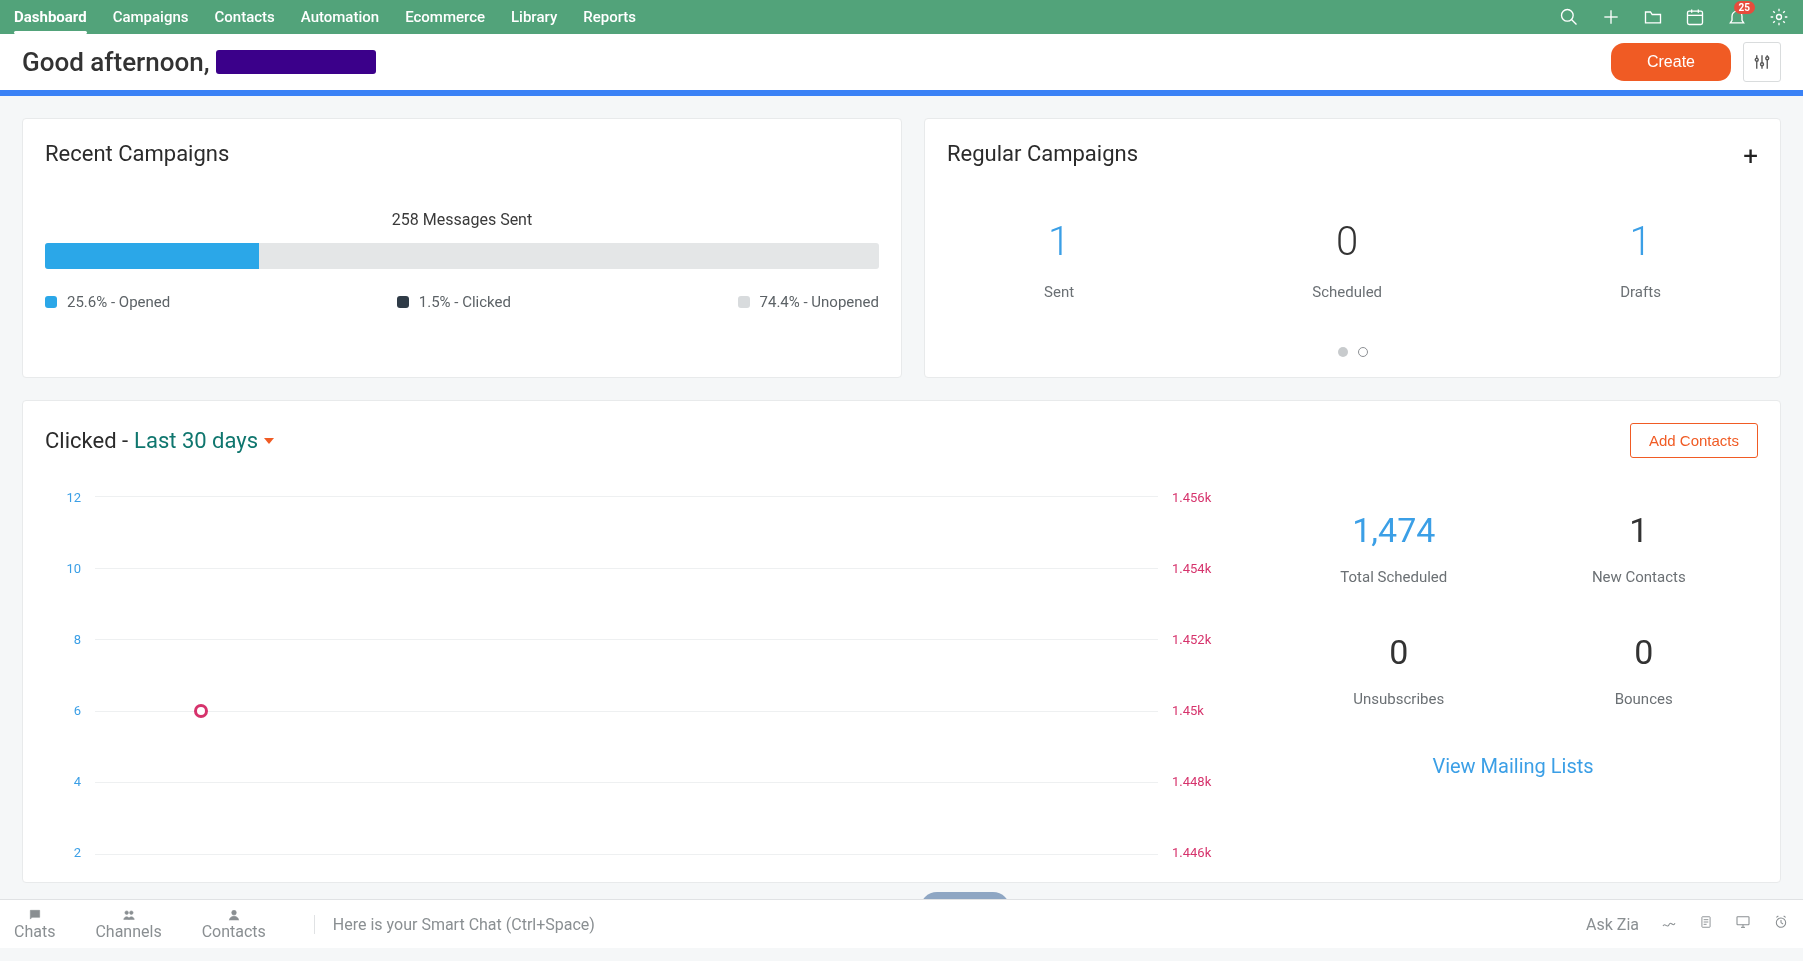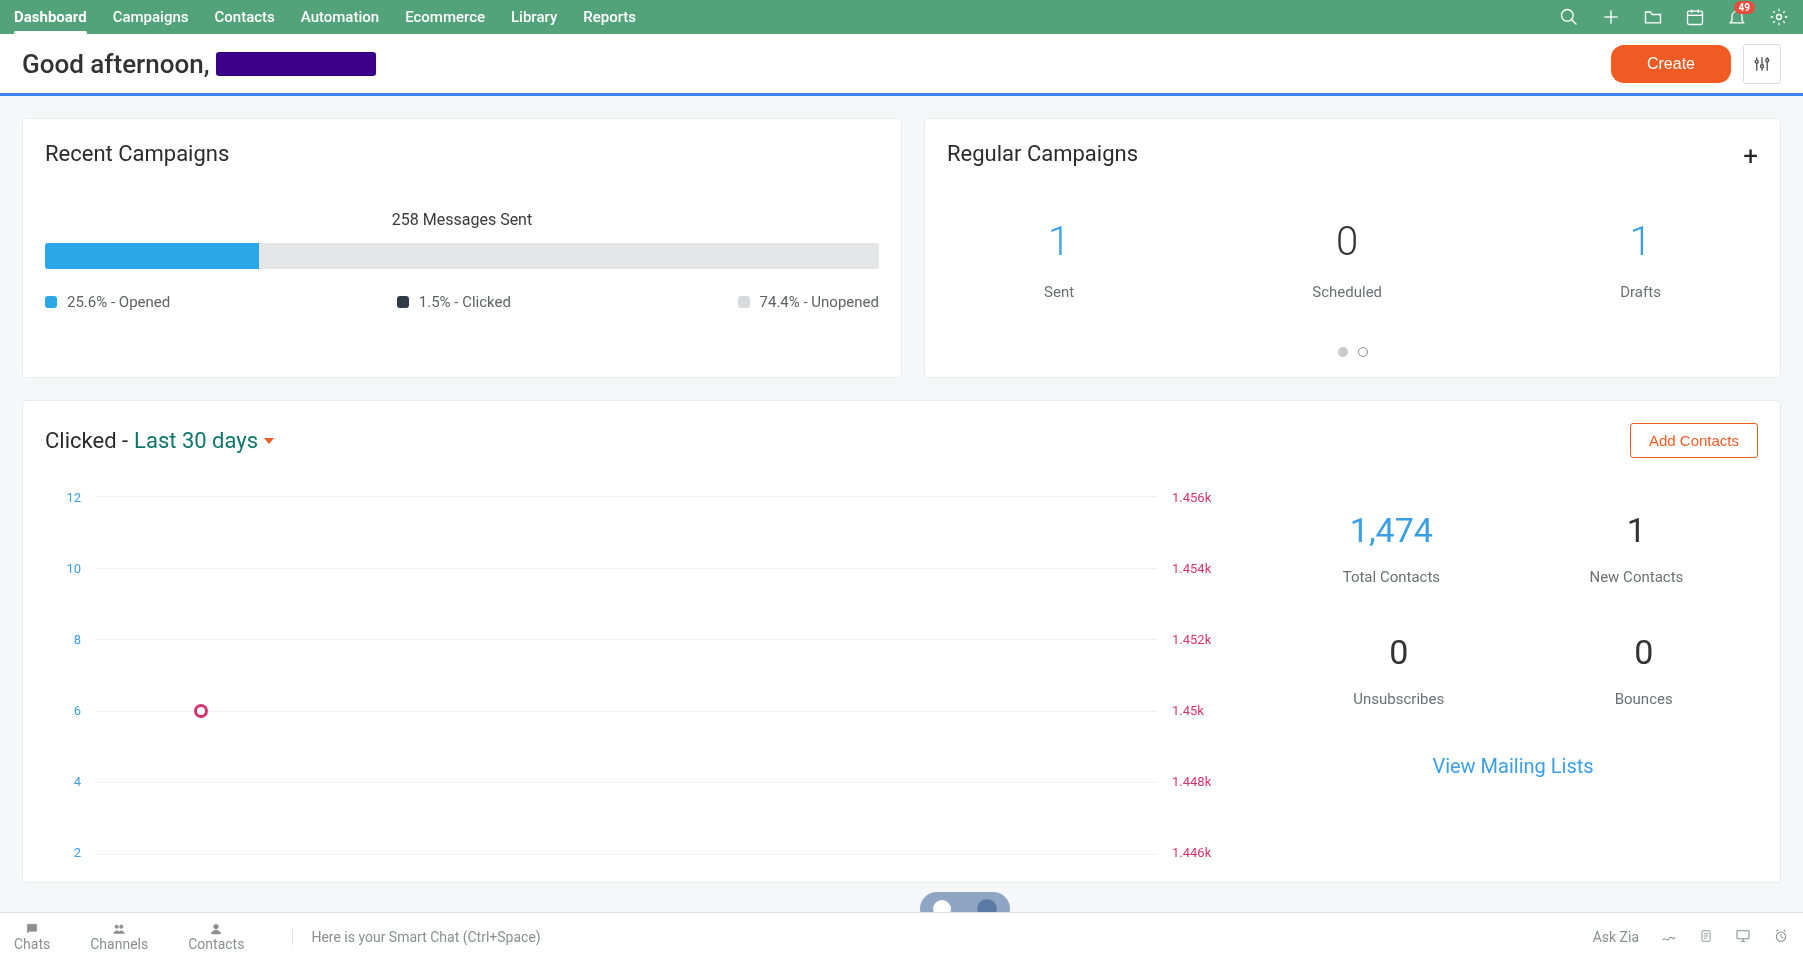--- a/index.html
+++ b/index.html
@@ -34,21 +34,21 @@
   .topnav-right { display:flex; gap: 22px; align-items:center; }
   .topicon { width: 20px; height: 20px; display:flex; align-items:center; justify-content:center; cursor:pointer; position:relative; }
   .topicon svg { stroke:#fff; fill:none; stroke-width:1.6; }
   .badge {
     position:absolute; top:-6px; right:-8px; background:#e74c3c; color:#fff;
     font-size:10px; font-weight:700; border-radius:8px; padding:1px 5px;
   }
   
   .greetbar {
     background:#fff; height: 62px; display:flex; align-items:center;
-    justify-content:space-between; padding: 0 22px; border-bottom:3px solid #3b82f6;
+    justify-content:space-between; padding: 0 22px; border-bottom:6px solid #3b82f6;
   }
   .greeting { font-size:26px; color:#333; font-weight:500; display:flex; align-items:center; gap:6px; }
   .redacted { display:inline-block; width:160px; height:24px; background:#3b008a; border-radius:3px; }
   .greet-actions { display:flex; gap:12px; align-items:center; }
   .btn-create {
     background:#f05b24; color:#fff; font-size:16px; font-weight:500;
     border:none; padding:10px 36px; border-radius:13px; cursor:pointer;
   }
   .btn-slider {
     width:38px; height:40px; border:1px solid #d9dcdd; background:#fff; border-radius:3px;
@@ -121,23 +121,23 @@
   .float-pill {
     position:absolute; left:920px; top:892px; width:90px; height:34px;
     background:#8ea6c3; border-radius:18px; display:flex; align-items:center;
     justify-content:space-around; cursor:pointer;
   }
   .float-pill .c1{ width:18px;height:18px;border-radius:50%;background:#fff; }
   .float-pill .c2{ width:20px;height:20px;border-radius:50%;background:#5a7aa5; }
 
   
   .bottombar {
-    position:absolute; left:0; right:0; bottom:0; height:49px; background:#fff;
+    position:absolute; left:0; right:0; bottom:13px; height:49px; background:#fff;
     border-top:1px solid #e0e2e4; display:flex; align-items:center;
-    justify-content:space-between; padding: 0 14px; color:#8a8f92; font-size:14px;
+    justify-content:space-between; padding: 0 14px; color:#8a8f92; font-size:16px;
   }
   .bb-left{ display:flex; gap:40px; align-items:center; }
   .bb-col{ display:flex; flex-direction:column; align-items:center; gap:0; cursor:pointer; }
   .bb-col svg{ width:14px; height:14px; stroke:#8a8f92; fill:#8a8f92; }
   .bb-msg{ border-left:1px solid #e0e2e4; padding-left:18px; margin-left:8px; color:#8a8f92; }
   .bb-right{ display:flex; gap:22px; align-items:center; }
   .bb-right .ico{ cursor:pointer; }
 </style>
 </head>
 <body>
@@ -175,21 +175,21 @@
           <rect x="3" y="5" width="18" height="16" rx="2"></rect>
           <line x1="3" y1="10" x2="21" y2="10"></line>
           <line x1="8" y1="3" x2="8" y2="7"></line>
           <line x1="16" y1="3" x2="16" y2="7"></line>
         </svg>
     </div>
     <div class="topicon">
       <svg viewBox="0 0 24 24">
           <path d="M6 16V11a6 6 0 1 1 12 0v5l2 3H4z"></path>
         </svg>
-      <span class="badge">49</span>
+      <span class="badge">25</span>
     </div>
     <div class="topicon">
       <svg viewBox="0 0 24 24">
           <circle cx="12" cy="12" r="3"></circle>
           <path d="M12 2v3M12 19v3M2 12h3M19 12h3M5 5l2 2M17 17l2 2M19 5l-2 2M7 17l-2 2"></path>
         </svg>
     </div>
   </div>
 </div>
 
@@ -305,21 +305,21 @@
             <polyline points="10,60 25,60 40,60 55,60 68,60 78,59 88,55 97,50" fill="none" stroke="#d6336c" stroke-width="0.6"></polyline>
           </svg>
           <div class="pt" style="left:10%; top:60%;"></div>
         </div>
       </div>
 
       <div class="contacts-stats">
         <div class="cs-row">
           <div class="stat">
             <div class="stat-value blue" style="font-size:34px;font-weight:400">1,474</div>
-            <div class="stat-label">Total Contacts</div>
+            <div class="stat-label">Total Scheduled</div>
           </div>
           <div class="stat">
             <div class="stat-value" style="font-size:34px;font-weight:400">1</div>
             <div class="stat-label">New Contacts</div>
           </div>
         </div>
         <div class="cs-row">
           <div class="stat">
             <div class="stat-value" style="font-size:34px;font-weight:400">0</div>
             <div class="stat-label">Unsubscribes</div>

